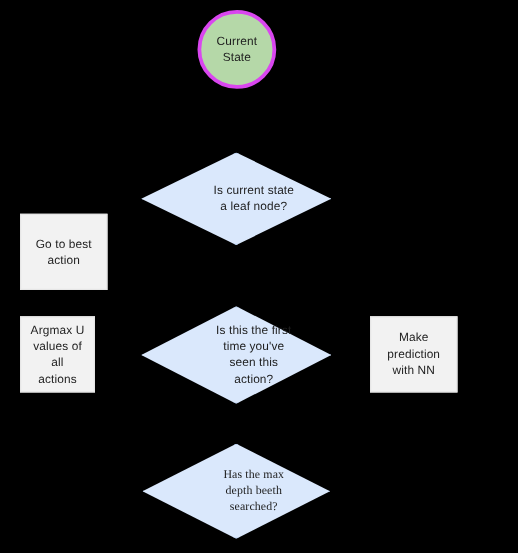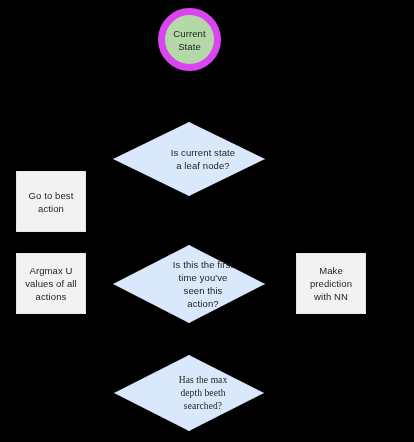--- a/index.html
+++ b/index.html
@@ -29,21 +29,21 @@
     line-height: 13px;
     color: #1d1d1d;
     white-space: pre-line;
     letter-spacing: 0.1px;
     padding: 0 4px;
   }
   
   .shape-ellipse {
     border-radius: 50%;
     background: #b5d8a8;
-    border: 7px solid #d946ef;
+    border: 3px solid #d946ef;
   }
   
   .shape-rect {
     background: #f2f2f2;
     border: 1px solid #e6e6e6;
   }
   
   .shape-diamond {
     background: transparent;
     border: none;
@@ -77,21 +77,21 @@
 action</span>
   </div>
 
   <div class="node shape-diamond" style="left:113px; top:122px; width:152px; height:74px;">
     <span class="diamond-fill"></span>
     <span class="label">Is current state
 a leaf node?</span>
   </div>
 
 
-  <div class="node shape-rect" style="left:16px; top:253px; width:70px; height:61px;">
+  <div class="node shape-rect" style="left:16px; top:253px; width:60px; height:61px;">
     <span class="label">Argmax U
 values of all
 actions</span>
   </div>
 
   <div class="node shape-diamond" style="left:113px; top:245px; width:152px; height:78px;">
     <span class="diamond-fill"></span>
     <span class="label">Is this the first
 time you've
 seen this

